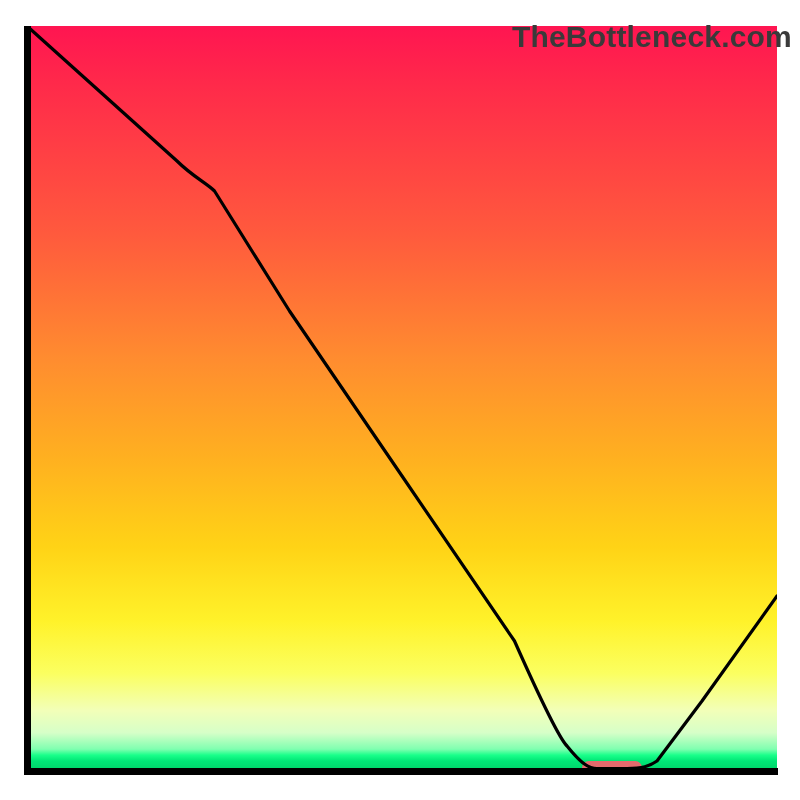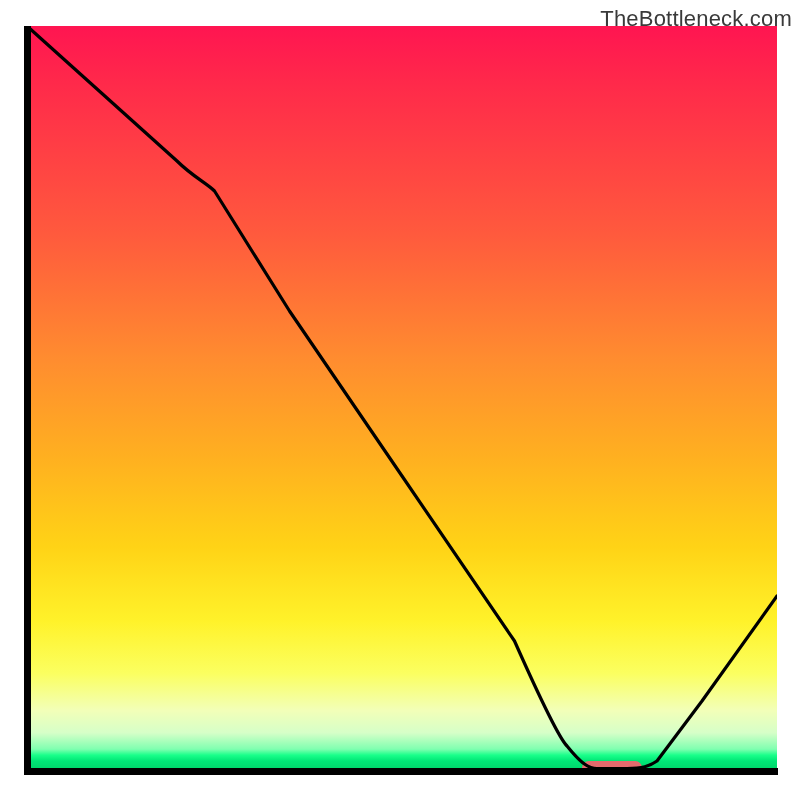--- a/index.html
+++ b/index.html
@@ -11,25 +11,25 @@
     font-family: Arial, Helvetica, sans-serif;
     overflow: hidden;
   }
   .root {
     position: relative;
     width: 800px;
     height: 800px;
   }
   .watermark {
     position: absolute;
-    top: 6px;
+    top: 20px;
     right: 8px;
     color: #3a3a3a;
-    font-size: 22px;
-    font-weight: 400;
+    font-size: 30px;
+    font-weight: 700;
     letter-spacing: 0.2px;
     z-index: 10;
   }
   
   .plot-frame {
     position: absolute;
     left: 27px;
     top: 26px;
     width: 750px;   
     height: 744px;  

